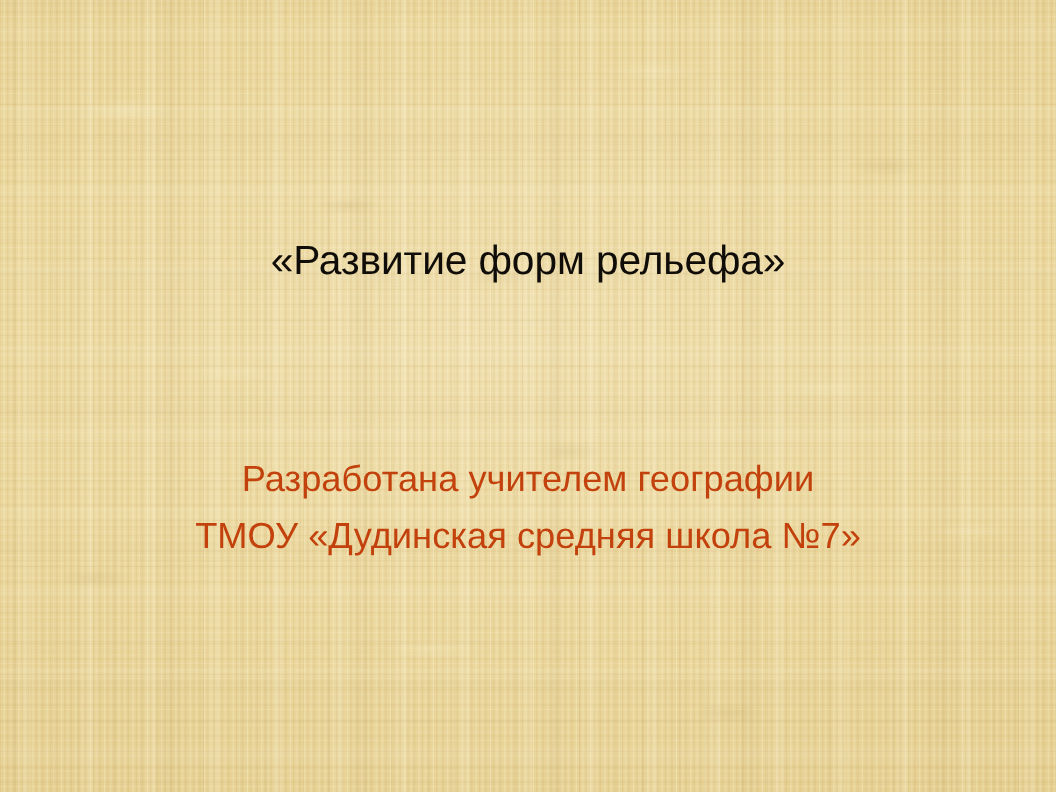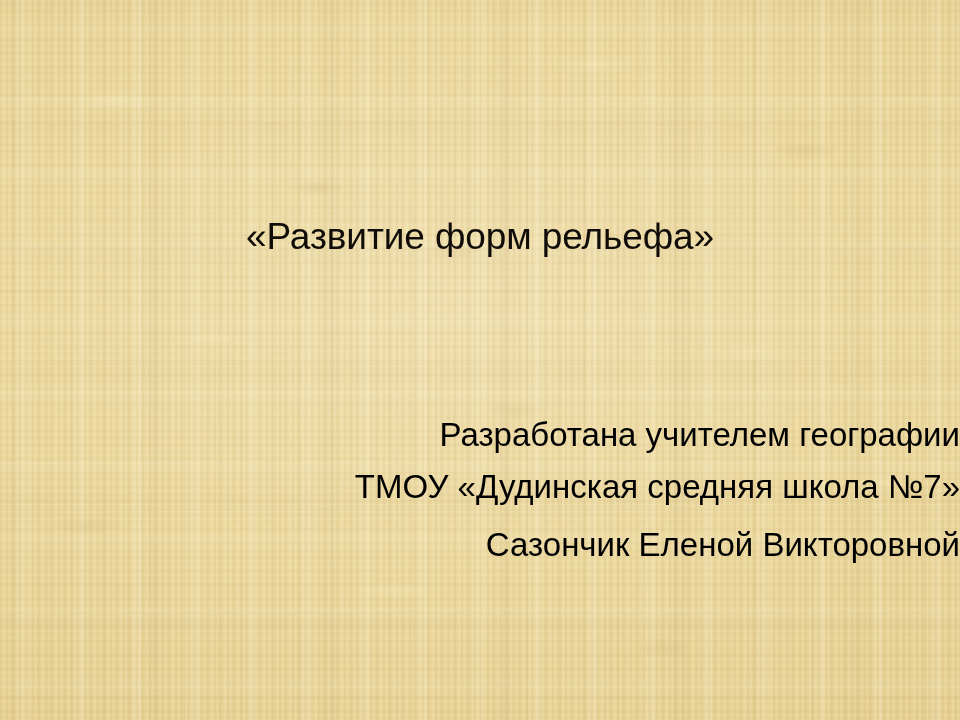--- a/index.html
+++ b/index.html
@@ -153,24 +153,24 @@
     color: #100d09;
     letter-spacing: -0.1px;
     white-space: nowrap;
   }
 
   .slide-subtitle {
     position: absolute;
     left: 0;
     right: 0;
     top: 418px;
-    text-align: right;
+    text-align: center;
     font-size: 33px;
     font-weight: 400;
-    color: #000000;
+    color: #c2410c;
     line-height: 1.0;
   }
 
   .sub-line {
     display: block;
     white-space: nowrap;
   }
   .sub-line + .sub-line { margin-top: 19px; }
   .sub-line.spaced-above { margin-top: 25px; }
 </style>
@@ -187,17 +187,16 @@
     <div class="bg-mottle"></div>
   </div>
 
   <div class="content">
 
     <h1 class="slide-title">«Развитие форм рельефа»</h1>
 
     <div class="slide-subtitle">
       <span class="sub-line">Разработана учителем географии</span>
       <span class="sub-line">ТМОУ «Дудинская средняя школа №7»</span>
-      <span class="sub-line spaced-above">Сазончик Еленой Викторовной</span>
     </div>
 
   </div>
 </div>
 
 </body></html>

